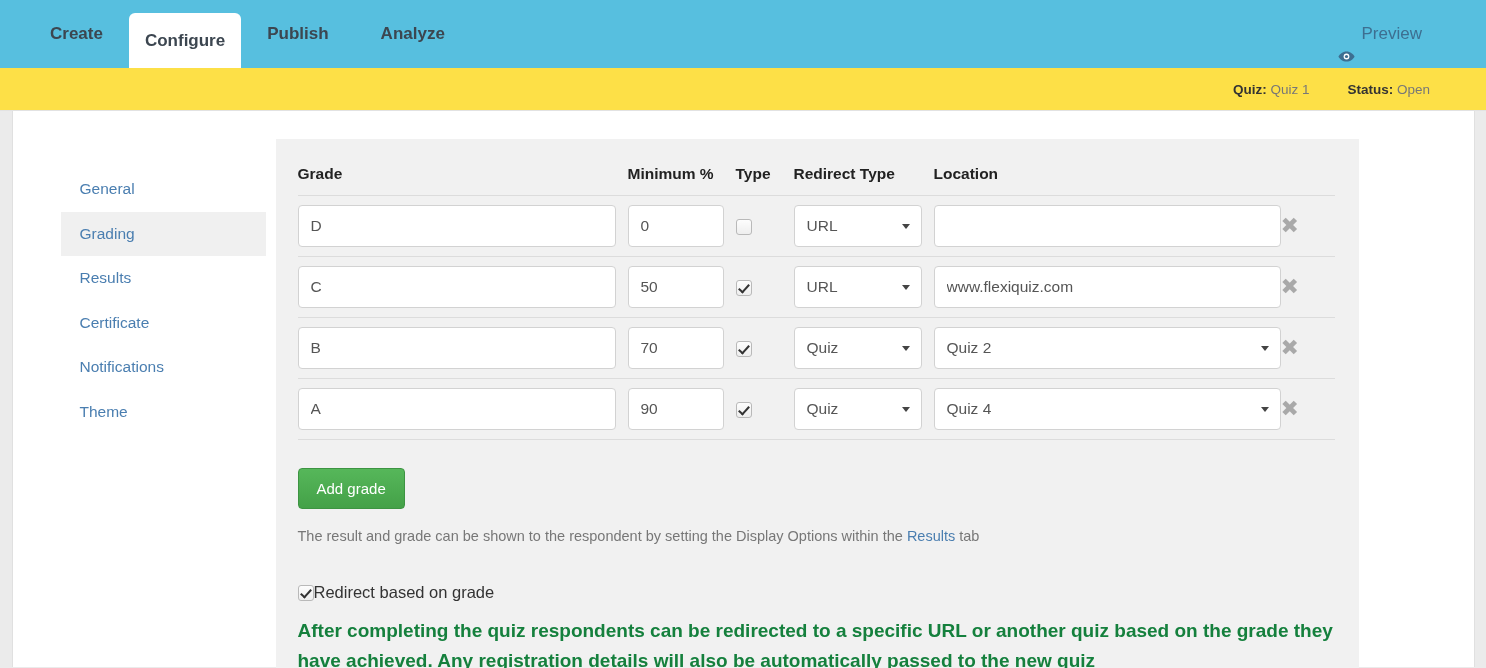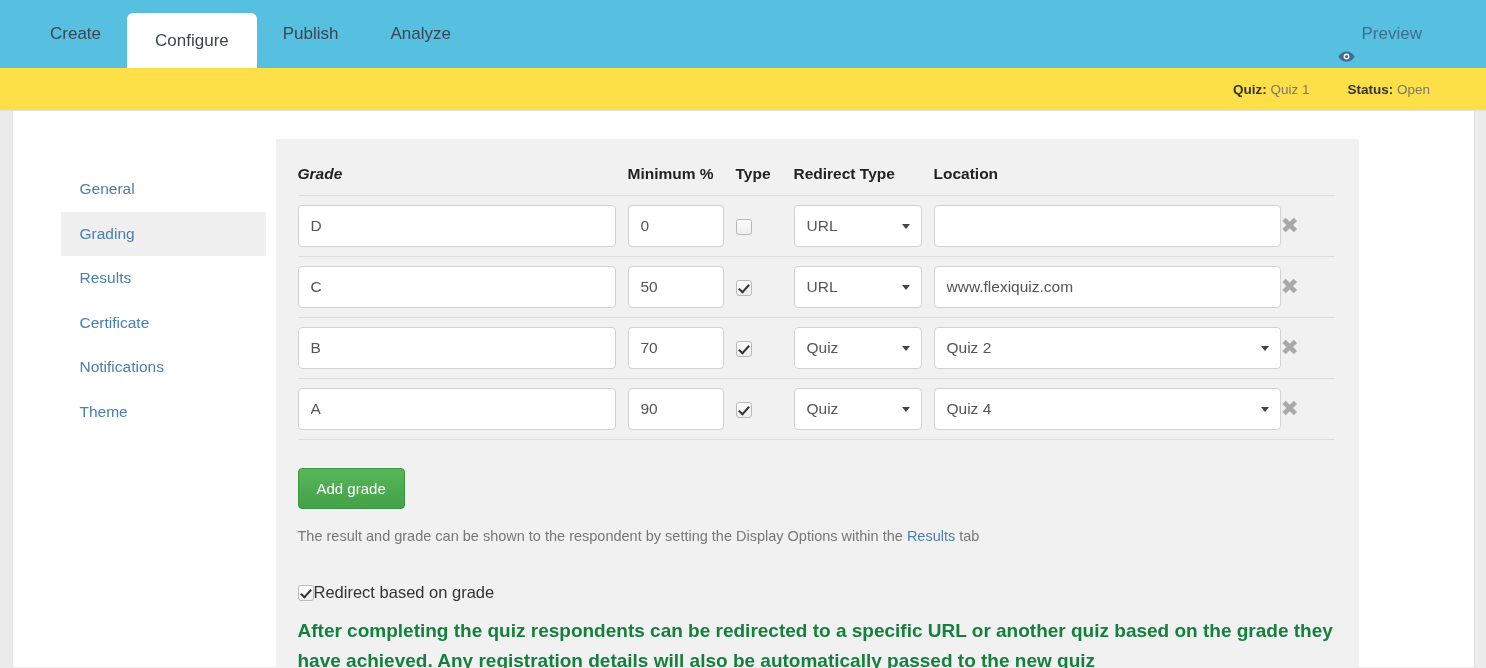--- a/index.html
+++ b/index.html
@@ -17,38 +17,39 @@
     height: 68px;
     background: #57bfdf;
     width: 1486px;
   }
   .tabs {
     position: absolute;
     left: 24px; bottom: 0;
     display: flex;
     align-items: flex-end;
     height: 68px;
+    font-weight: bold;
   }
   .tab {
     font-size: 17px;
     color: #3c4650;
     padding: 0 26px;
     height: 68px;
     line-height: 68px;
     cursor: pointer;
     white-space: nowrap;
   }
   .tab.active {
     background: #fff;
     border-radius: 6px 6px 0 0;
     color: #3c4650;
     height: 55px;
     line-height: 55px;
     margin-bottom: 0;
-    padding: 0 28px;
+    padding: 0 16px;
   }
   .preview-link {
     position: absolute;
     right: 64px; top: 0;
     height: 68px;
     line-height: 68px;
     color: #3d6f91;
     font-size: 17px;
     display: flex;
     align-items: center;
@@ -114,21 +115,21 @@
   table.grades { width: 100%; border-collapse: collapse; }
   table.grades th {
     text-align: left;
     font-size: 15.5px;
     color: #222;
     font-weight: bold;
     padding: 6px 0 12px 0;
     border-bottom: 1px solid #dcdcdc;
     white-space: nowrap;
   }
-  th.c-grade { width: 330px; font-style: italic; }
+  th.c-grade { width: 330px; }
   th.c-min   { width: 108px; text-align: right; padding-right: 10px; }
   th.c-pass  { width: 58px; }
   th.c-type  { width: 140px; }
   th.c-loc   { }
   th.c-del   { width: 54px; }
 
   table.grades td {
     padding: 9px 0;
     border-bottom: 1px solid #dcdcdc;
     vertical-align: middle;

